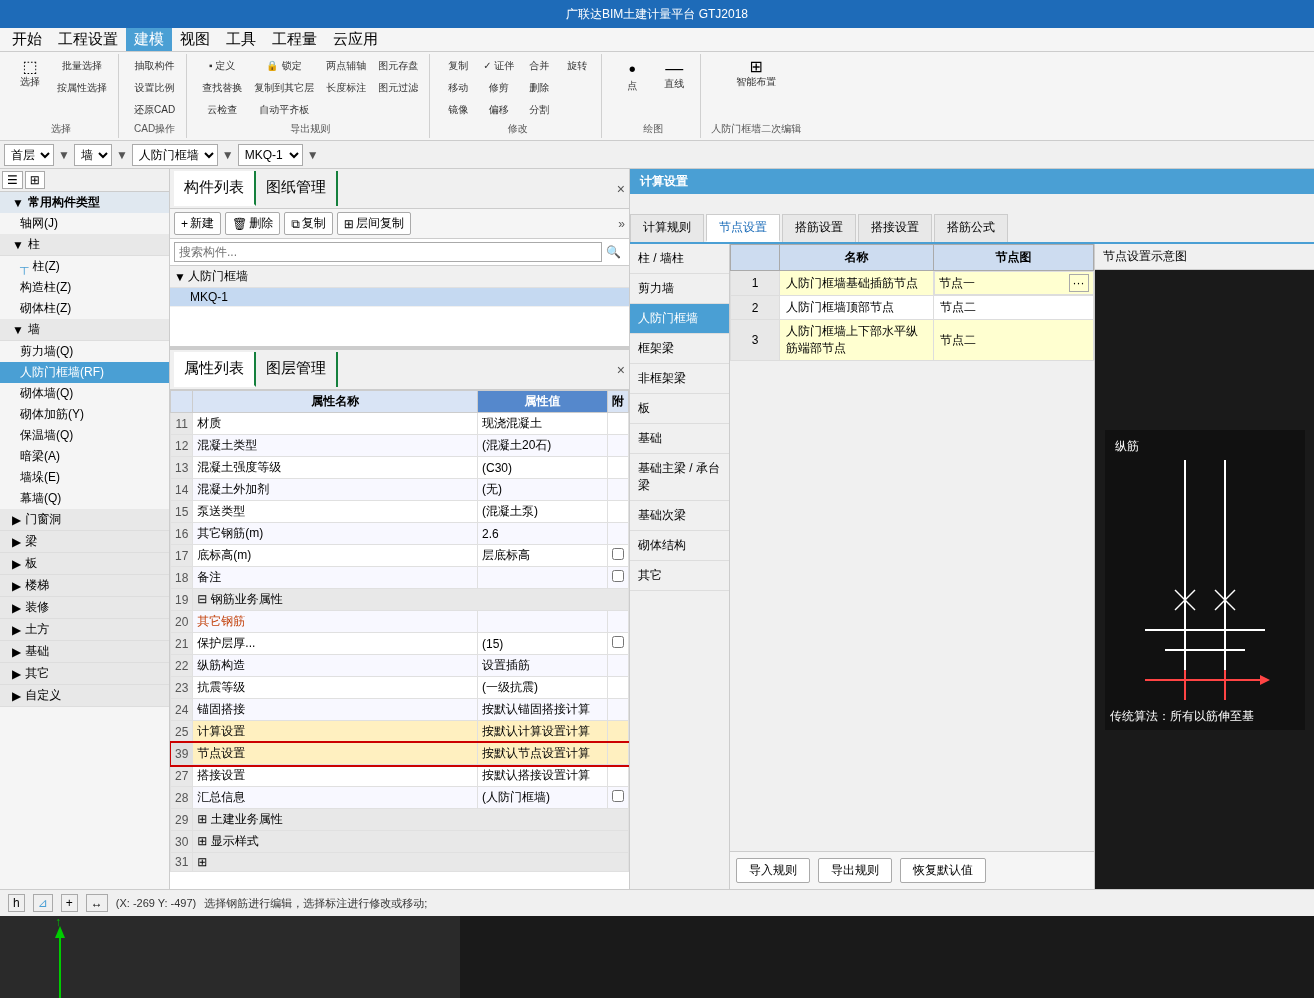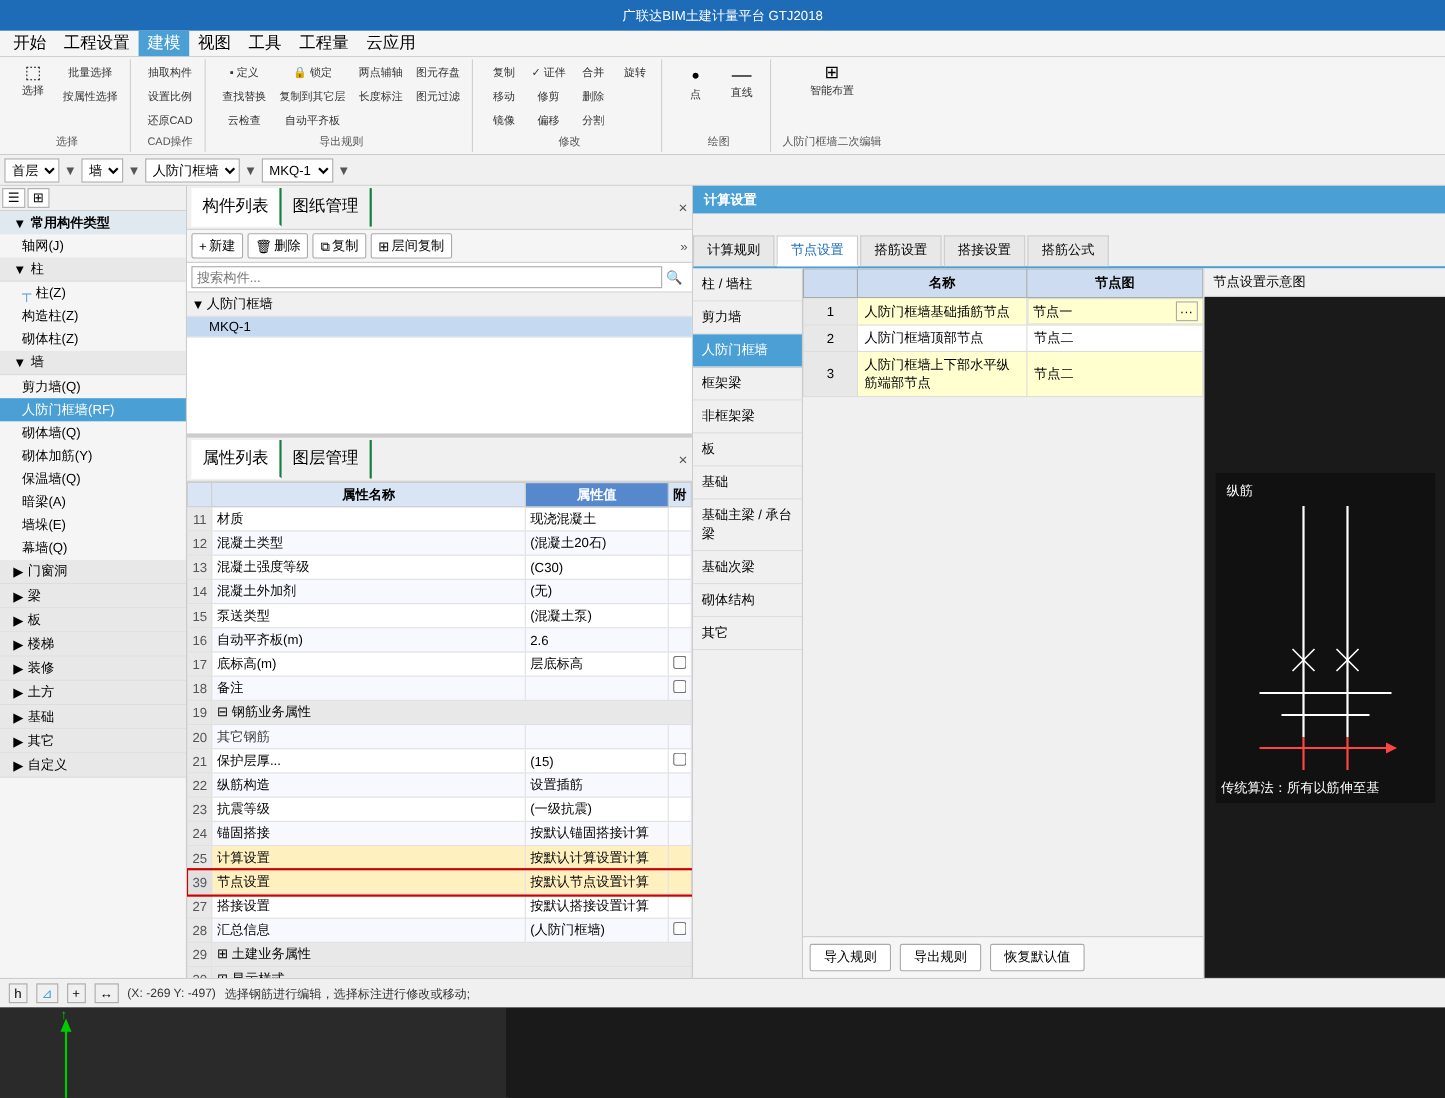--- a/index.html
+++ b/index.html
@@ -401,21 +401,21 @@
         <div class="comp-category">
           <span>▼</span>
           <span>人防门框墙</span>
         </div>
         <div class="comp-item selected">
           <span>MKQ-1</span>
         </div>
       </div>
     </div>
 
-    <div style="flex:1; display:flex; flex-direction:column; border-top:4px solid #ccc; overflow:hidden;margin-top:48px;">
+    <div style="flex:1; display:flex; flex-direction:column; border-top:4px solid #ccc; overflow:hidden;">
       <div style="display:flex; justify-content:space-between; align-items:center; padding:2px 4px; background:#f0f0f0; border-bottom:1px solid #ccc;">
         <div class="panel-tabs" style="border:none; background:transparent;">
           <div class="panel-tab active">属性列表</div>
           <div class="panel-tab">图层管理</div>
         </div>
         <div style="cursor:pointer; font-size:14px; color:#555;">×</div>
       </div>
       <div style="flex:1; overflow-y:auto;">
         <table class="props-table" style="width:100%;">
           <thead>
@@ -452,21 +452,21 @@
               <td></td>
             </tr>
             <tr>
               <td class="row-num">15</td>
               <td>泵送类型</td>
               <td>(混凝土泵)</td>
               <td></td>
             </tr>
             <tr>
               <td class="row-num">16</td>
-              <td>自动平齐板(m)</td>
+              <td>其它钢筋(m)</td>
               <td>2.6</td>
               <td></td>
             </tr>
             <tr>
               <td class="row-num">17</td>
               <td>底标高(m)</td>
               <td>层底标高</td>
               <td><input type="checkbox" style="width: 12px; height: 12px;"></td>
             </tr>
             <tr>
@@ -474,21 +474,21 @@
               <td>备注</td>
               <td></td>
               <td><input type="checkbox" style="width: 12px; height: 12px;"></td>
             </tr>
             <tr style="background:#e8e8e8;">
               <td class="row-num">19</td>
               <td colspan="3"><span>⊟</span> 钢筋业务属性</td>
             </tr>
             <tr>
               <td class="row-num">20</td>
-              <td style="color:#404040; cursor:pointer;">其它钢筋</td>
+              <td style="color:#c2410c; cursor:pointer;">其它钢筋</td>
               <td></td>
               <td></td>
             </tr>
             <tr>
               <td class="row-num">21</td>
               <td>保护层厚...</td>
               <td>(15)</td>
               <td><input type="checkbox" style="width: 12px; height: 12px;"></td>
             </tr>
             <tr>

